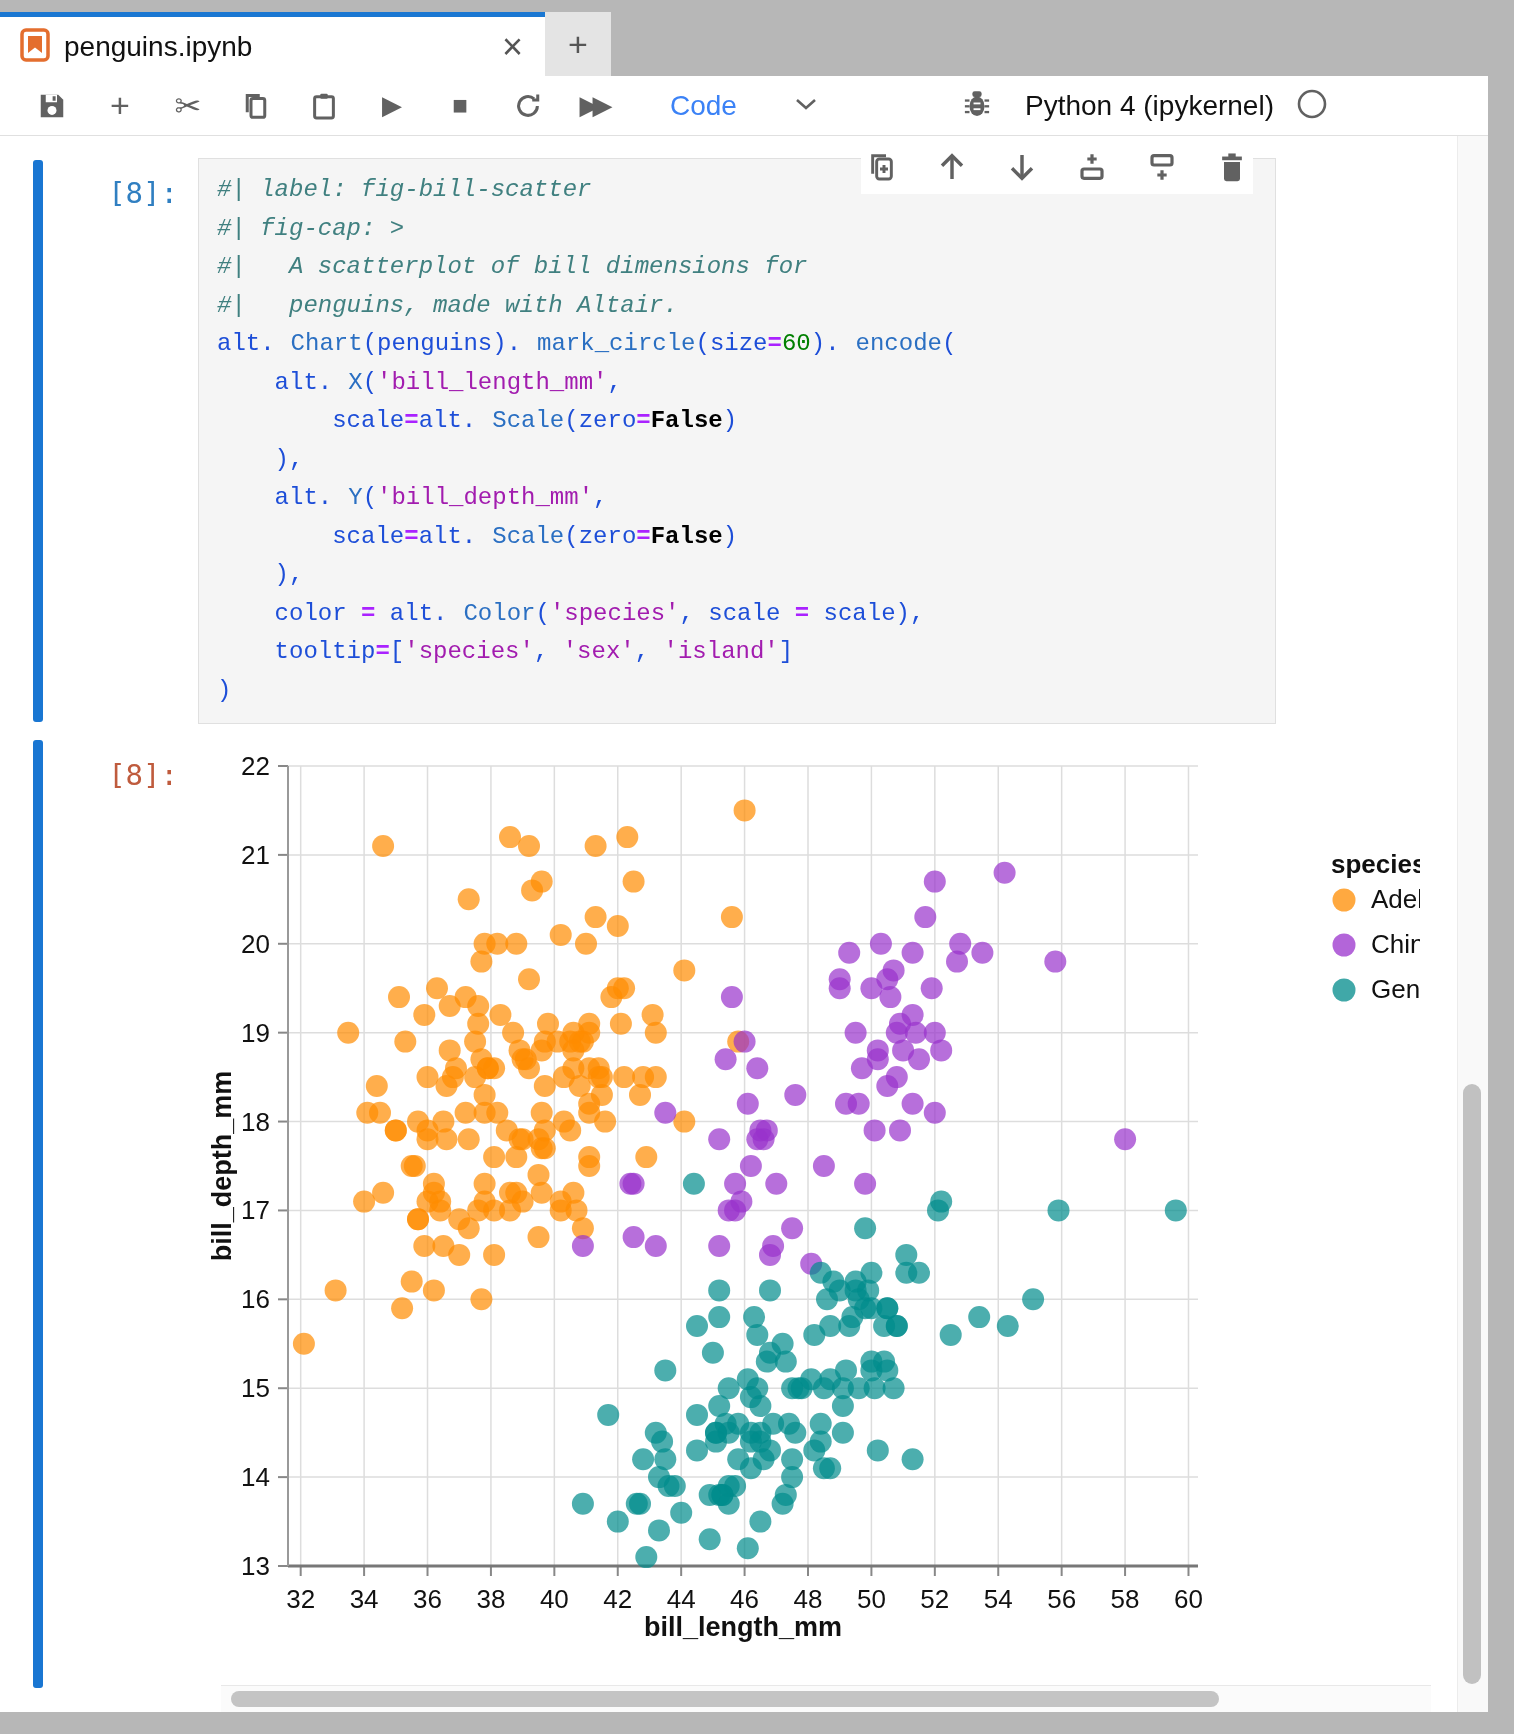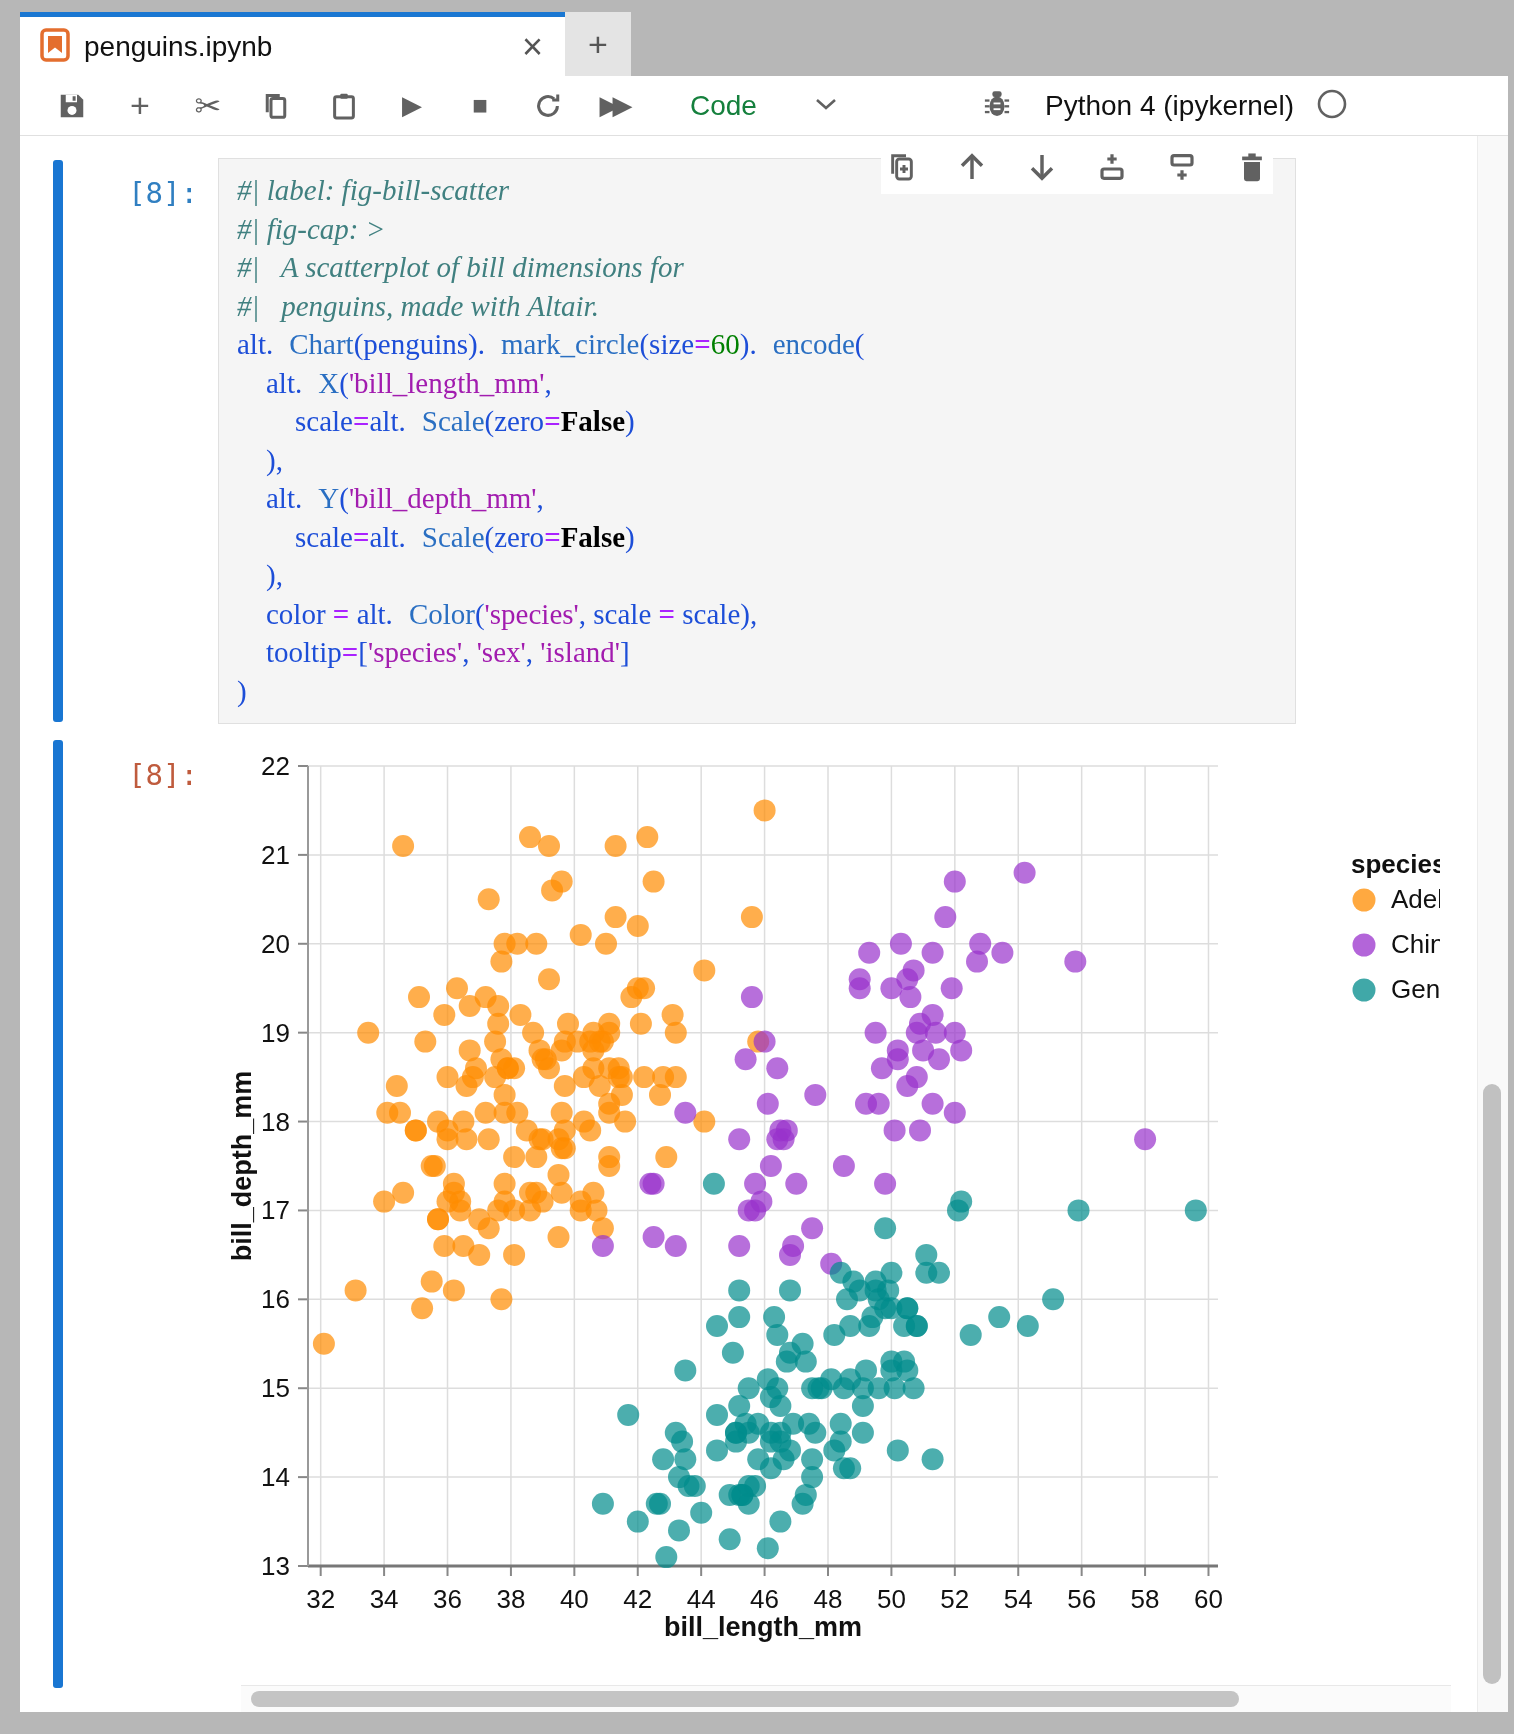--- a/index.html
+++ b/index.html
@@ -1,45 +1,45 @@
 <!DOCTYPE html>
 <html><head>
 <meta charset="utf-8">
 <style>
   html,body{margin:0;padding:0;}
   body{
     width:1514px;height:1734px;background:#b7b7b7;
     font-family:"Liberation Sans",sans-serif;position:relative;overflow:hidden;
   }
-  .window{position:absolute;left:20px;top:12px;width:1488px;height:1700px;background:#ffffff;}
+  .window{position:absolute;left:0;top:12px;width:1488px;height:1700px;background:#ffffff;}
   
   .tabbar{height:64px;background:#b7b7b7;display:flex;align-items:stretch;}
   .tab{width:545px;background:#ffffff;border-top:5px solid #1a77d2;display:flex;align-items:center;padding:0 18px 0 20px;box-sizing:border-box;}
   .tab-title{font-size:28px;color:#111;margin-left:14px;flex:1;}
   .tab-close{font-size:36px;color:#555;line-height:1;padding:0 4px;cursor:pointer;}
   .newtab{width:66px;background:#e4e4e4;display:flex;align-items:center;justify-content:center;font-size:34px;color:#555;cursor:pointer;}
   
   .toolbar{height:59px;background:#fff;border-bottom:1px solid #e0e0e0;display:flex;align-items:center;padding-left:36px;}
   .tbtn{width:32px;height:32px;margin-right:36px;display:flex;align-items:center;justify-content:center;color:#616161;cursor:pointer;flex:none;}
   .tbtn svg{display:block;}
   .glyph{font-size:26px;color:#616161;}
   .mode{display:flex;align-items:center;margin-left:22px;cursor:pointer;}
-  .mode-label{font-size:28px;color:#15803d;}
+  .mode-label{font-size:28px;color:#3b82f6;}
   .mode-chevron{margin-left:58px;color:#616161;}
   .tb-spacer{flex:1;}
   .kernel-zone{display:flex;align-items:center;padding-right:160px;}
   .kernel-name{font-size:28px;color:#111;margin:0 22px 0 34px;cursor:pointer;}
   
   .content{position:relative;height:1576px;background:#fff;overflow:hidden;}
   .collapser{position:absolute;left:33px;width:10px;background:#1976d2;border-radius:3px;cursor:pointer;}
   .prompt{position:absolute;left:68px;width:110px;text-align:right;font-family:"DejaVu Sans Mono",monospace;font-size:29px;}
   .prompt.in{color:#307fc1;}
   .prompt.out{color:#bf5b3d;}
   .editor{position:absolute;left:198px;top:22px;width:1078px;height:566px;background:#f5f5f5;border:1px solid #e0e0e0;box-sizing:border-box;}
-  .code{margin:0;padding:12px 18px;font-family:Liberation Serif, serif;font-size:29px;line-height:38.5px;white-space:pre;}
+  .code{margin:0;padding:12px 18px;font-family:Liberation Mono, monospace;font-size:24px;line-height:38.5px;white-space:pre;}
   .tok-c{color:#408080;font-style:italic;}
   .tok-k{color:#000000;font-weight:bold;}
   .tok-m{color:#008000;}
   .tok-s{color:#a21caf;}
   .tok-o{color:#AA22FF;font-weight:bold;}
   .tok-f{color:#2a6fc2;margin-left:16px;}
   .tok-n{color:#1d4ed8;}
   .cell-toolbar{position:absolute;top:8px;right:235px;height:50px;background:#ffffff;display:flex;align-items:center;padding:0 4px;}
   .cbtn{width:34px;height:34px;margin-left:36px;display:flex;align-items:center;justify-content:center;color:#616161;cursor:pointer;}
   .chart-wrap{position:absolute;left:203px;top:612px;width:1217px;height:905px;}

